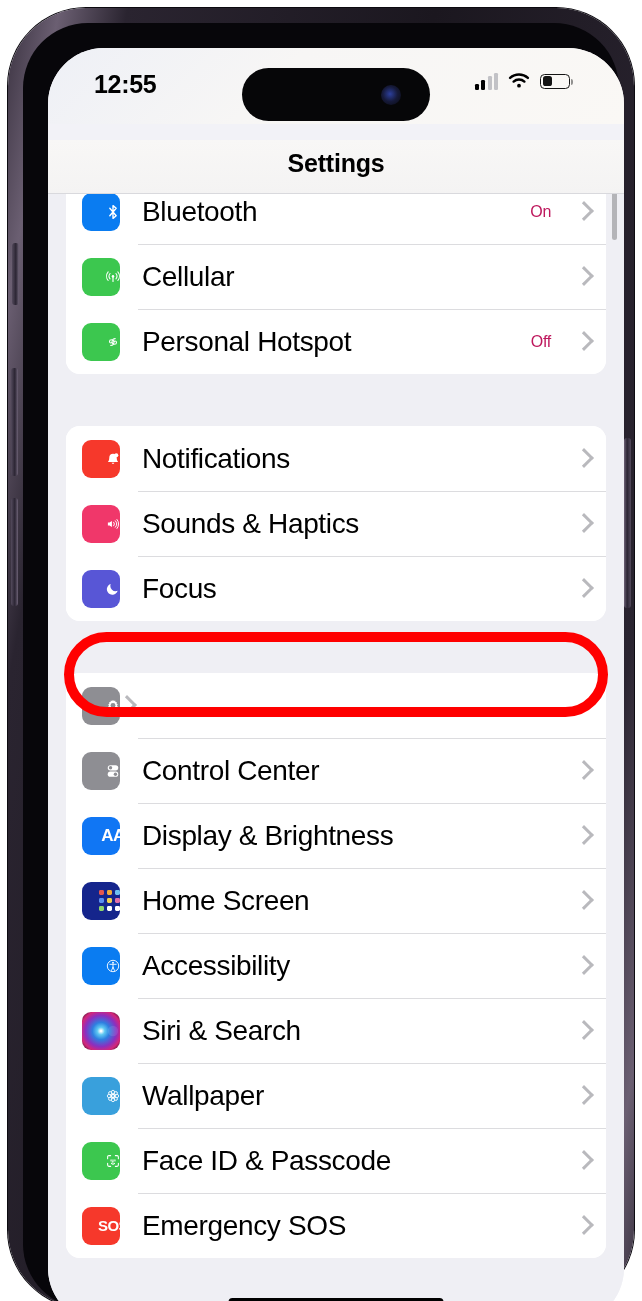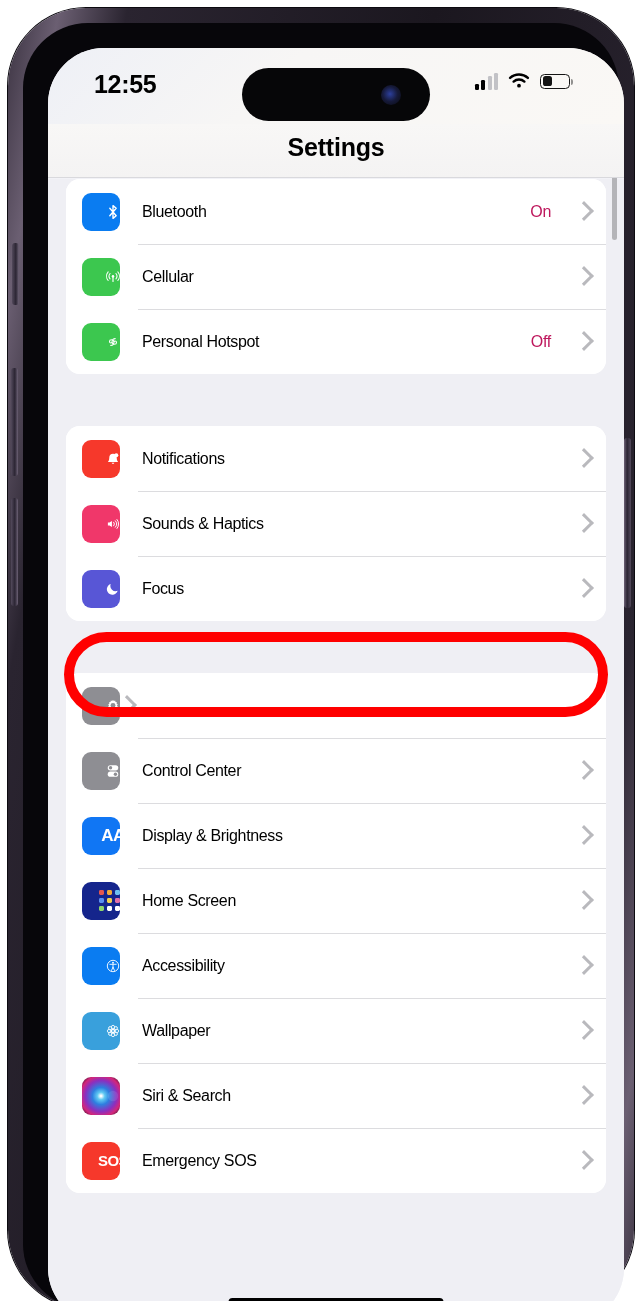--- a/index.html
+++ b/index.html
@@ -79,21 +79,21 @@
     content:""; position:absolute; right:-4.2px; top:4px;
     width:2.2px; height:6px; border-radius:0 2px 2px 0; background:#000; opacity:.45;
   }
   #battery-fill{
     position:absolute; left:1.6px; top:1.6px; bottom:1.6px;
     border-radius:2.6px; background:#000;
   }
 
   
   #nav-bar{
-    position:absolute; left:0; top:76px; width:576px; height:54px;
+    position:absolute; left:0; top:92px; width:576px; height:54px;
     background:linear-gradient(180deg,#f8f7f6,#f4f3f3);
     border-bottom:1px solid #d9d9dd;
     z-index:5;
   }
   #nav-title{
     position:absolute; left:0; right:0; top:9px;
     text-align:center; font-size:25px; font-weight:bold; color:#000;
     letter-spacing:-0.2px;
   }
 
@@ -120,21 +120,21 @@
     height:1px; background:#dcdcdf;
   }
   .ico{
     width:38px; height:38px; border-radius:9px;
     flex:0 0 38px;
     display:flex; align-items:center; justify-content:center;
     color:#fff; position:relative; overflow:hidden;padding-left:24px;
   }
   .label{
     margin-left:22px; flex:1;
-    font-size:16px; color:#000; letter-spacing:-0.35px;
+    font-size:28px; color:#000; letter-spacing:-0.35px;
   }
   .value{
     font-size:16px; color:#be185d; margin-right:26px; letter-spacing:-0.3px;
   }
   .chev{
     width:11px; height:19px; flex:0 0 11px; position:relative;
   }
   .chev::before{
     content:""; position:absolute; left:0; top:2px;
     width:11px; height:11px;
@@ -353,45 +353,57 @@
                   <svg width="28" height="28" viewBox="0 0 28 28">
         <circle cx="14" cy="14" r="11.4" stroke="#fff" fill="none" stroke-width="1.8"></circle>
         <circle cx="14" cy="7.6" r="1.9" fill="#fff"></circle>
         <path d="M7.6 10.6h12.8M14 11v5.6M14 16.6l-3 6.2M14 16.6l3 6.2" stroke="#fff" fill="none" stroke-width="1.8" stroke-linecap="round"></path>
                   </svg>
                 </div>
                 <div class="label">Accessibility</div>
                 <div class="chev"></div>
               </div>
               <div class="row">
+                <div class="ico ic-siri">
+                  <svg width="34" height="34" viewBox="0 0 34 34">
+                    <circle cx="17" cy="17" r="12.5" fill="rgba(255,255,255,0.10)"></circle>
+                  </svg>
+                </div>
+                <div class="label">Siri &amp; Search</div>
+                <div class="chev"></div>
+              </div>
+              <div class="row">
                 <div class="ico ic-wall">
                   <svg width="26" height="26" viewBox="0 0 26 26">
         <g stroke="#fff" fill="none" stroke-width="1.6">
         <circle cx="13" cy="13" r="3.4"></circle>
         <ellipse cx="13" cy="6.6" rx="3.1" ry="4.3"></ellipse>
         <ellipse cx="13" cy="19.4" rx="3.1" ry="4.3"></ellipse>
         <ellipse cx="6.6" cy="13" rx="4.3" ry="3.1"></ellipse>
         <ellipse cx="19.4" cy="13" rx="4.3" ry="3.1"></ellipse>
         <ellipse cx="8.5" cy="8.5" rx="4.2" ry="3" transform="rotate(45 8.5 8.5)"></ellipse>
         <ellipse cx="17.5" cy="17.5" rx="4.2" ry="3" transform="rotate(45 17.5 17.5)"></ellipse>
         <ellipse cx="17.5" cy="8.5" rx="4.2" ry="3" transform="rotate(-45 17.5 8.5)"></ellipse>
         <ellipse cx="8.5" cy="17.5" rx="4.2" ry="3" transform="rotate(-45 8.5 17.5)"></ellipse>
         </g>
                   </svg>
                 </div>
                 <div class="label">Wallpaper</div>
                 <div class="chev"></div>
               </div>
               <div class="row">
-                <div class="ico ic-siri">
-                  <svg width="34" height="34" viewBox="0 0 34 34">
-                    <circle cx="17" cy="17" r="12.5" fill="rgba(255,255,255,0.10)"></circle>
-                  </svg>
-                </div>
-                <div class="label">Siri &amp; Search</div>
+                <div class="ico ic-faceid">
+                  <svg width="26" height="26" viewBox="0 0 26 26">
+        <g stroke="#fff" fill="none" stroke-width="2" stroke-linecap="round">
+        <path d="M3 8.6V5.4A2.4 2.4 0 015.4 3h3.2M17.4 3h3.2A2.4 2.4 0 0123 5.4v3.2M23 17.4v3.2a2.4 2.4 0 01-2.4 2.4h-3.2M8.6 23H5.4A2.4 2.4 0 013 20.6v-3.2"></path>
+        <path d="M9.4 10.6v2.2M16.6 10.6v2.2M13 10.6v4.2h-1.4M10.2 17.4c1.6 1.5 4 1.5 5.6 0"></path>
+        </g>
+                  </svg>
+                </div>
+                <div class="label">Face ID &amp; Passcode</div>
                 <div class="chev"></div>
               </div>
               <div class="row">
                 <div class="ico ic-sos">
                   <span class="txtglyph" style="font-size:15px;">SOS</span>
                 </div>
                 <div class="label">Emergency SOS</div>
                 <div class="chev"></div>
               </div>
             </div>

